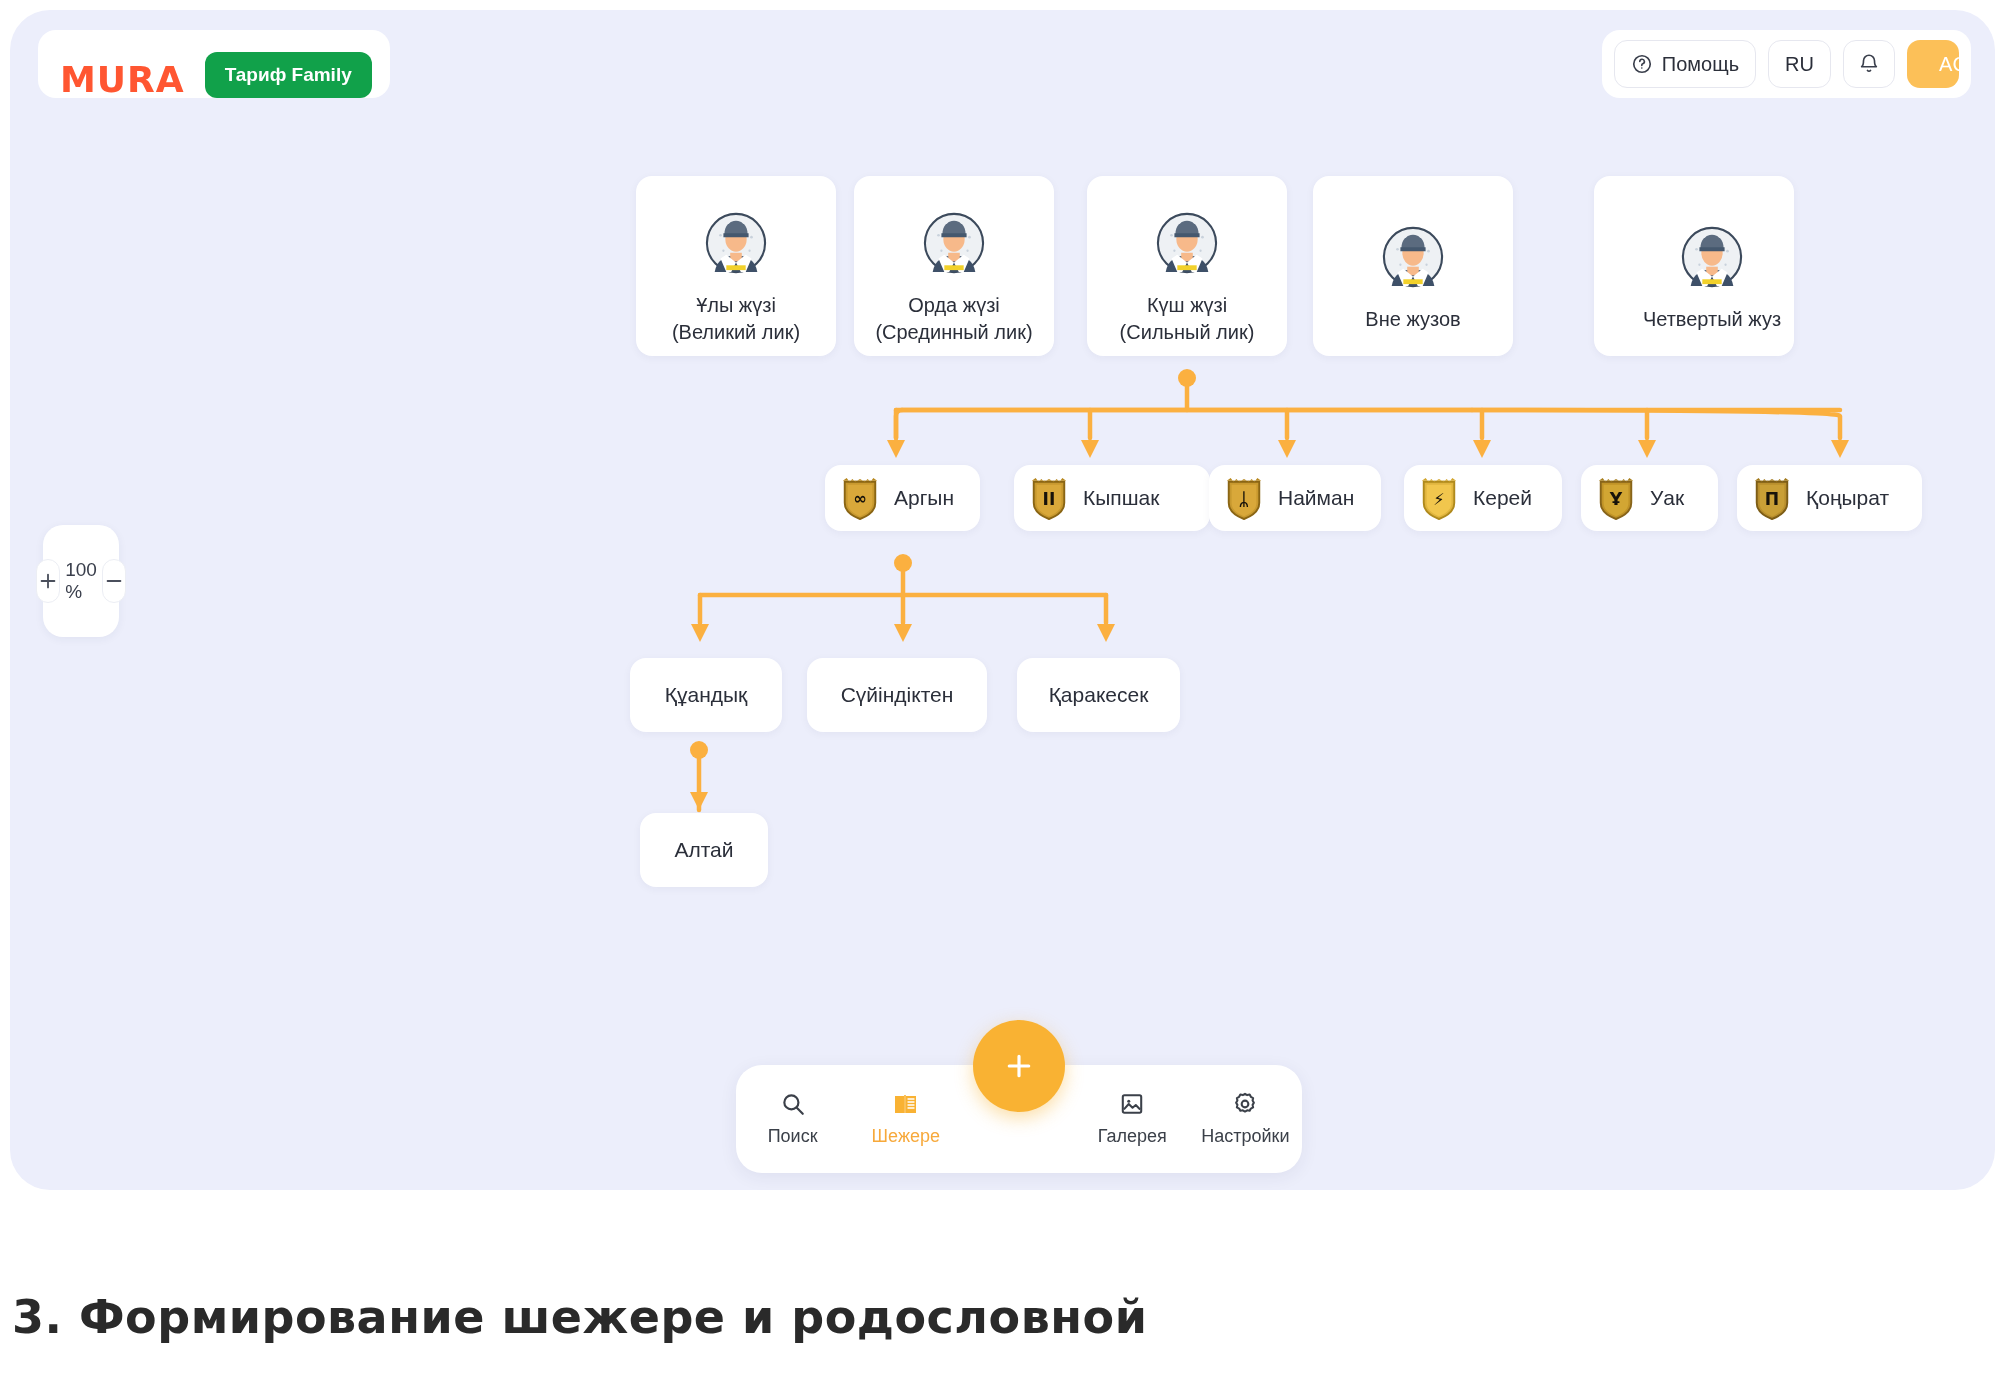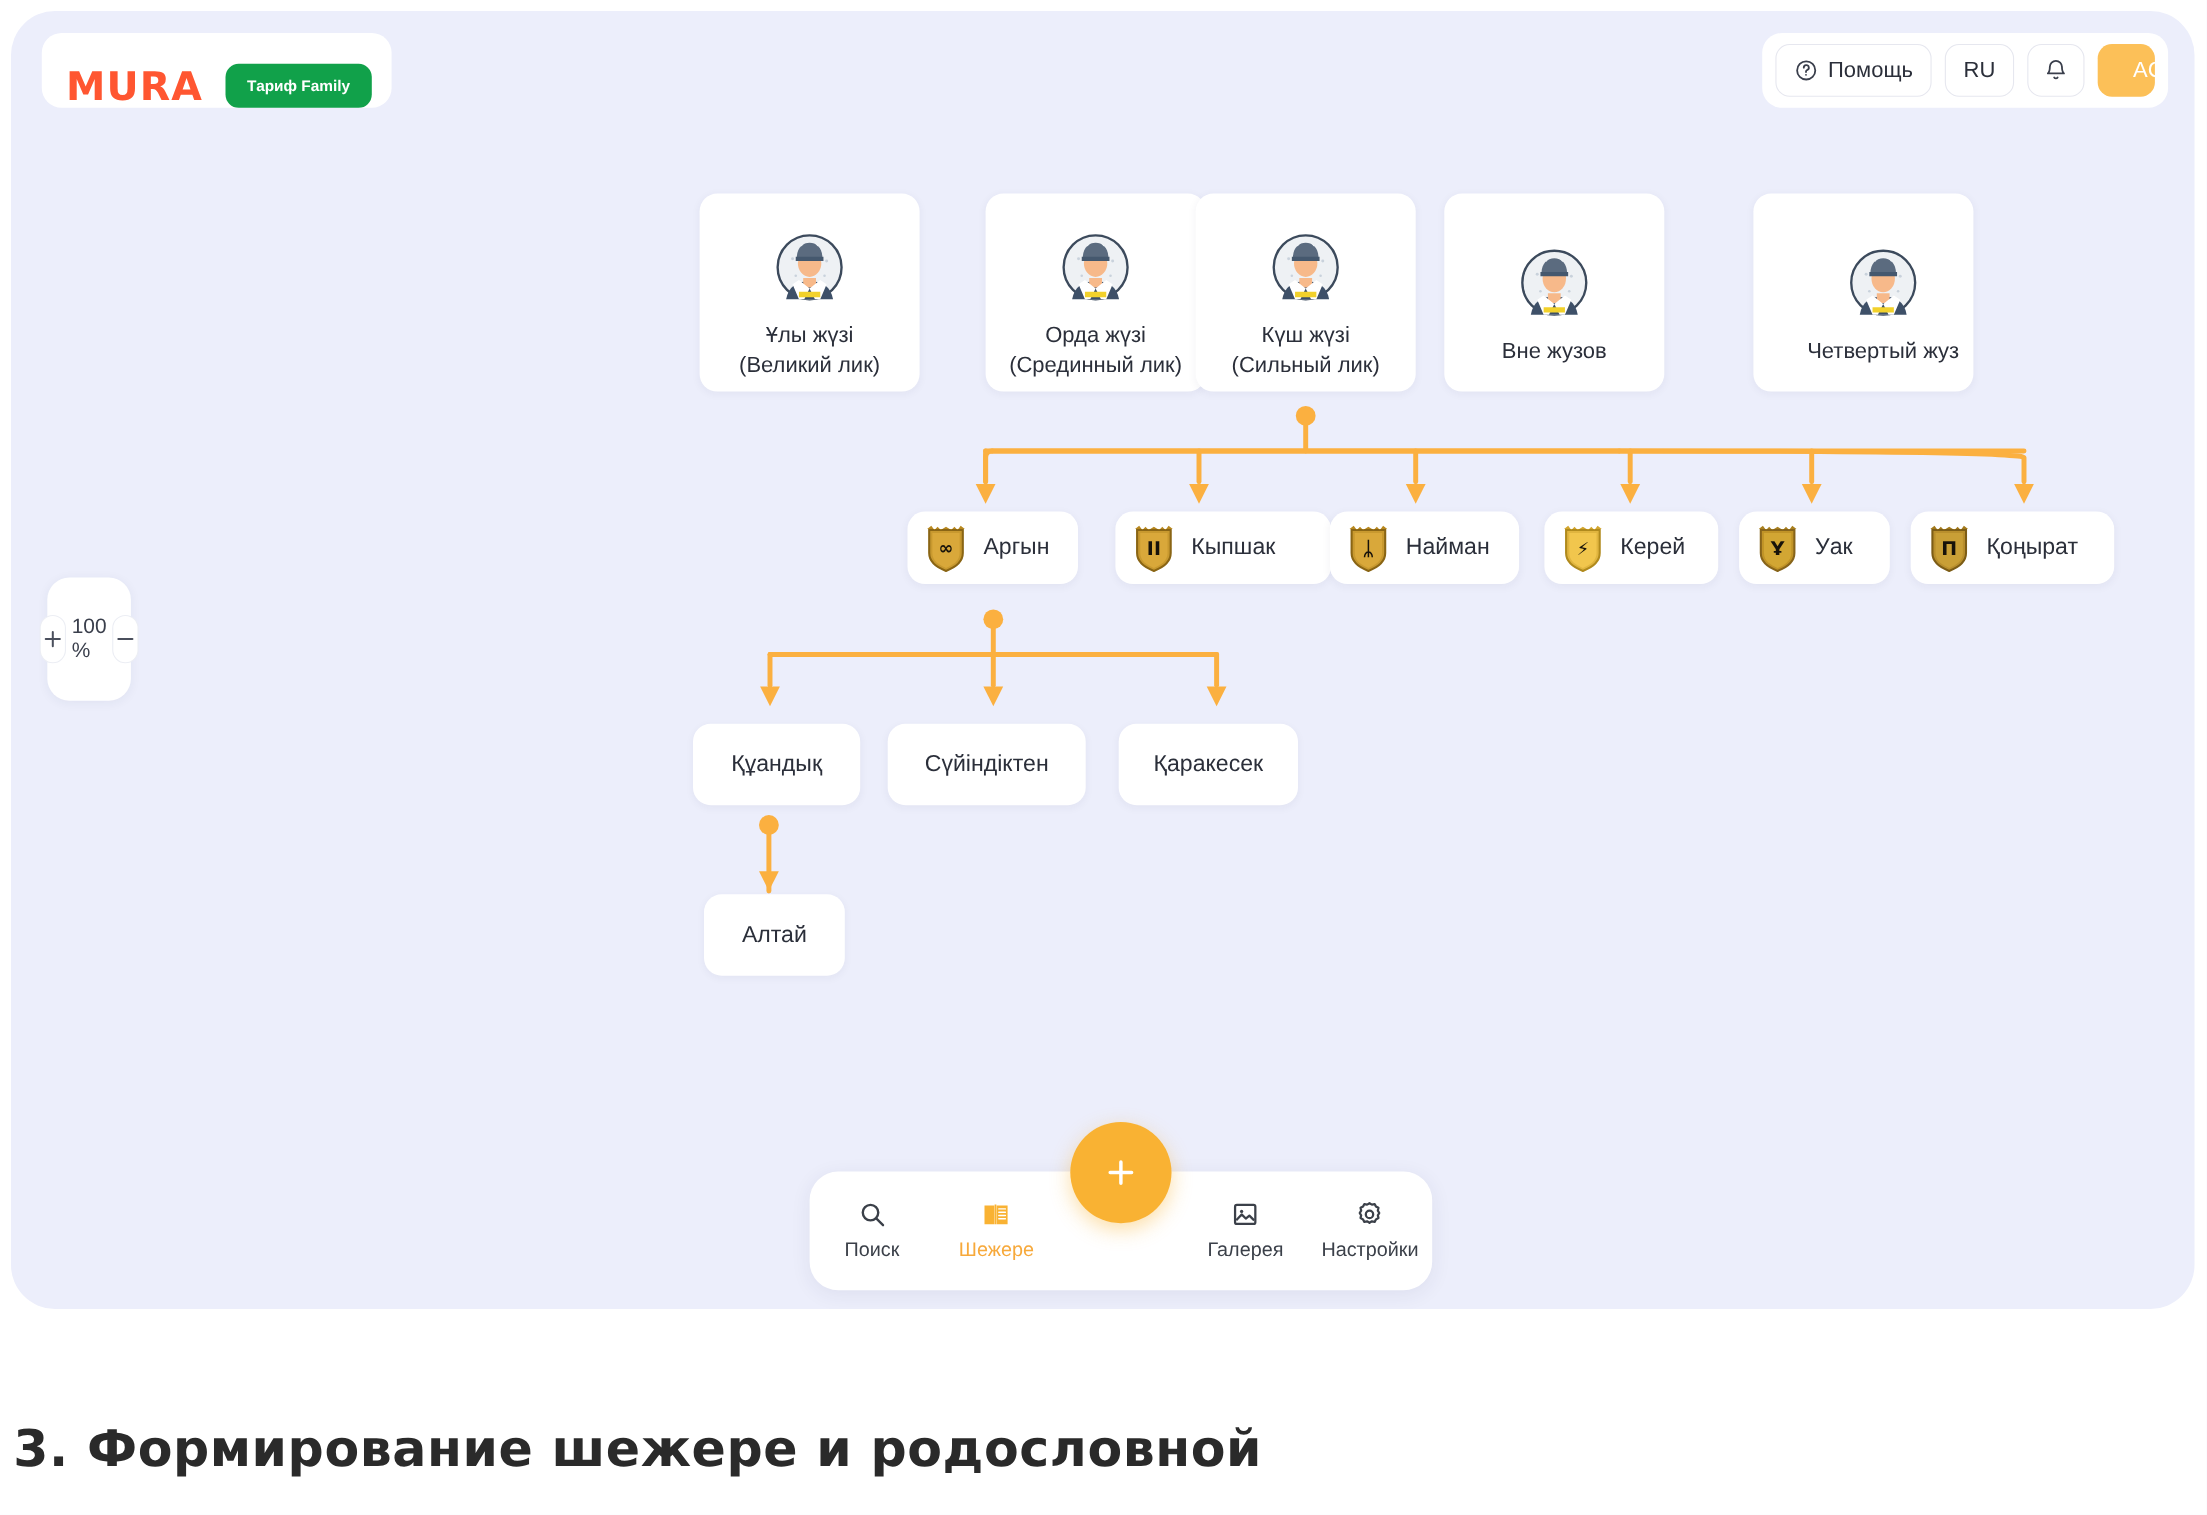--- a/index.html
+++ b/index.html
@@ -33,21 +33,21 @@
     background: #ffffff; border-radius: 18px;
     padding: 0 18px 0 22px; gap: 20px;
   }
   #logo {
     font-size: 36px; font-weight: bold; color: #ff5631;
     letter-spacing: 1px; line-height: 1;
     font-family: "DejaVu Sans", sans-serif;
   }
   #plan-badge {
     background: #11a14a; color: #ffffff;
-    font-size: 14px; font-weight: bold;
+    font-size: 19px; font-weight: bold;
     border-radius: 12px; padding: 12px 20px;
     white-space: nowrap;
   }
 
   #header-right-pill {
     position: absolute; right: 24px; top: 20px;
     height: 68px; display: flex; align-items: center;
     background: #ffffff; border-radius: 18px;
     padding: 0 12px; gap: 12px;
   }
@@ -273,21 +273,21 @@
           <ellipse cx="32" cy="28" rx="11" ry="13" fill="#f7b98a"></ellipse>
           <path d="M20 23c0-9 5.5-14 12-14s12 5 12 14z" fill="#5b6b7f"></path>
           <path d="M19 22h26v4H19z" fill="#45586e"></path>
           <path d="M24 12c1.5-3 4.5-5 8-5s6.5 2 8 5" fill="none" stroke="#eef1f4" stroke-width="1.4"></path>
           <path d="M22 55h20v5H22z" fill="#f2d12b"></path>
         </svg>
         <div class="l1">Ұлы жүзі</div>
         <div class="l2">(Великий лик)</div>
       </div>
 
-      <div class="node juz" style="left:886px; top:166px;">
+      <div class="node juz" style="left:844px; top:166px;">
         <svg class="avatar-img" viewBox="0 0 64 64">
           <circle cx="32" cy="32" r="30" fill="#eef1f4" stroke="#3c4a5c" stroke-width="2.2"></circle>
           <circle cx="16" cy="24" r="1.4" fill="#c9d2dc"></circle>
             <circle cx="48" cy="26" r="1.4" fill="#c9d2dc"></circle>
           <circle cx="19" cy="40" r="1.2" fill="#c9d2dc"></circle>
             <circle cx="46" cy="40" r="1.2" fill="#c9d2dc"></circle>
           <path d="M10 62c2-12 10-17 22-17s20 5 22 17z" fill="#3e5068"></path>
           <path d="M26 42h12v9H26z" fill="#f7b98a"></path>
           <path d="M22 44l10 8 10-8 6 4-6 14H22l-6-14z" fill="#fff"></path>
           <path d="M32 52l-5 10h10z" fill="#3e5068"></path>

